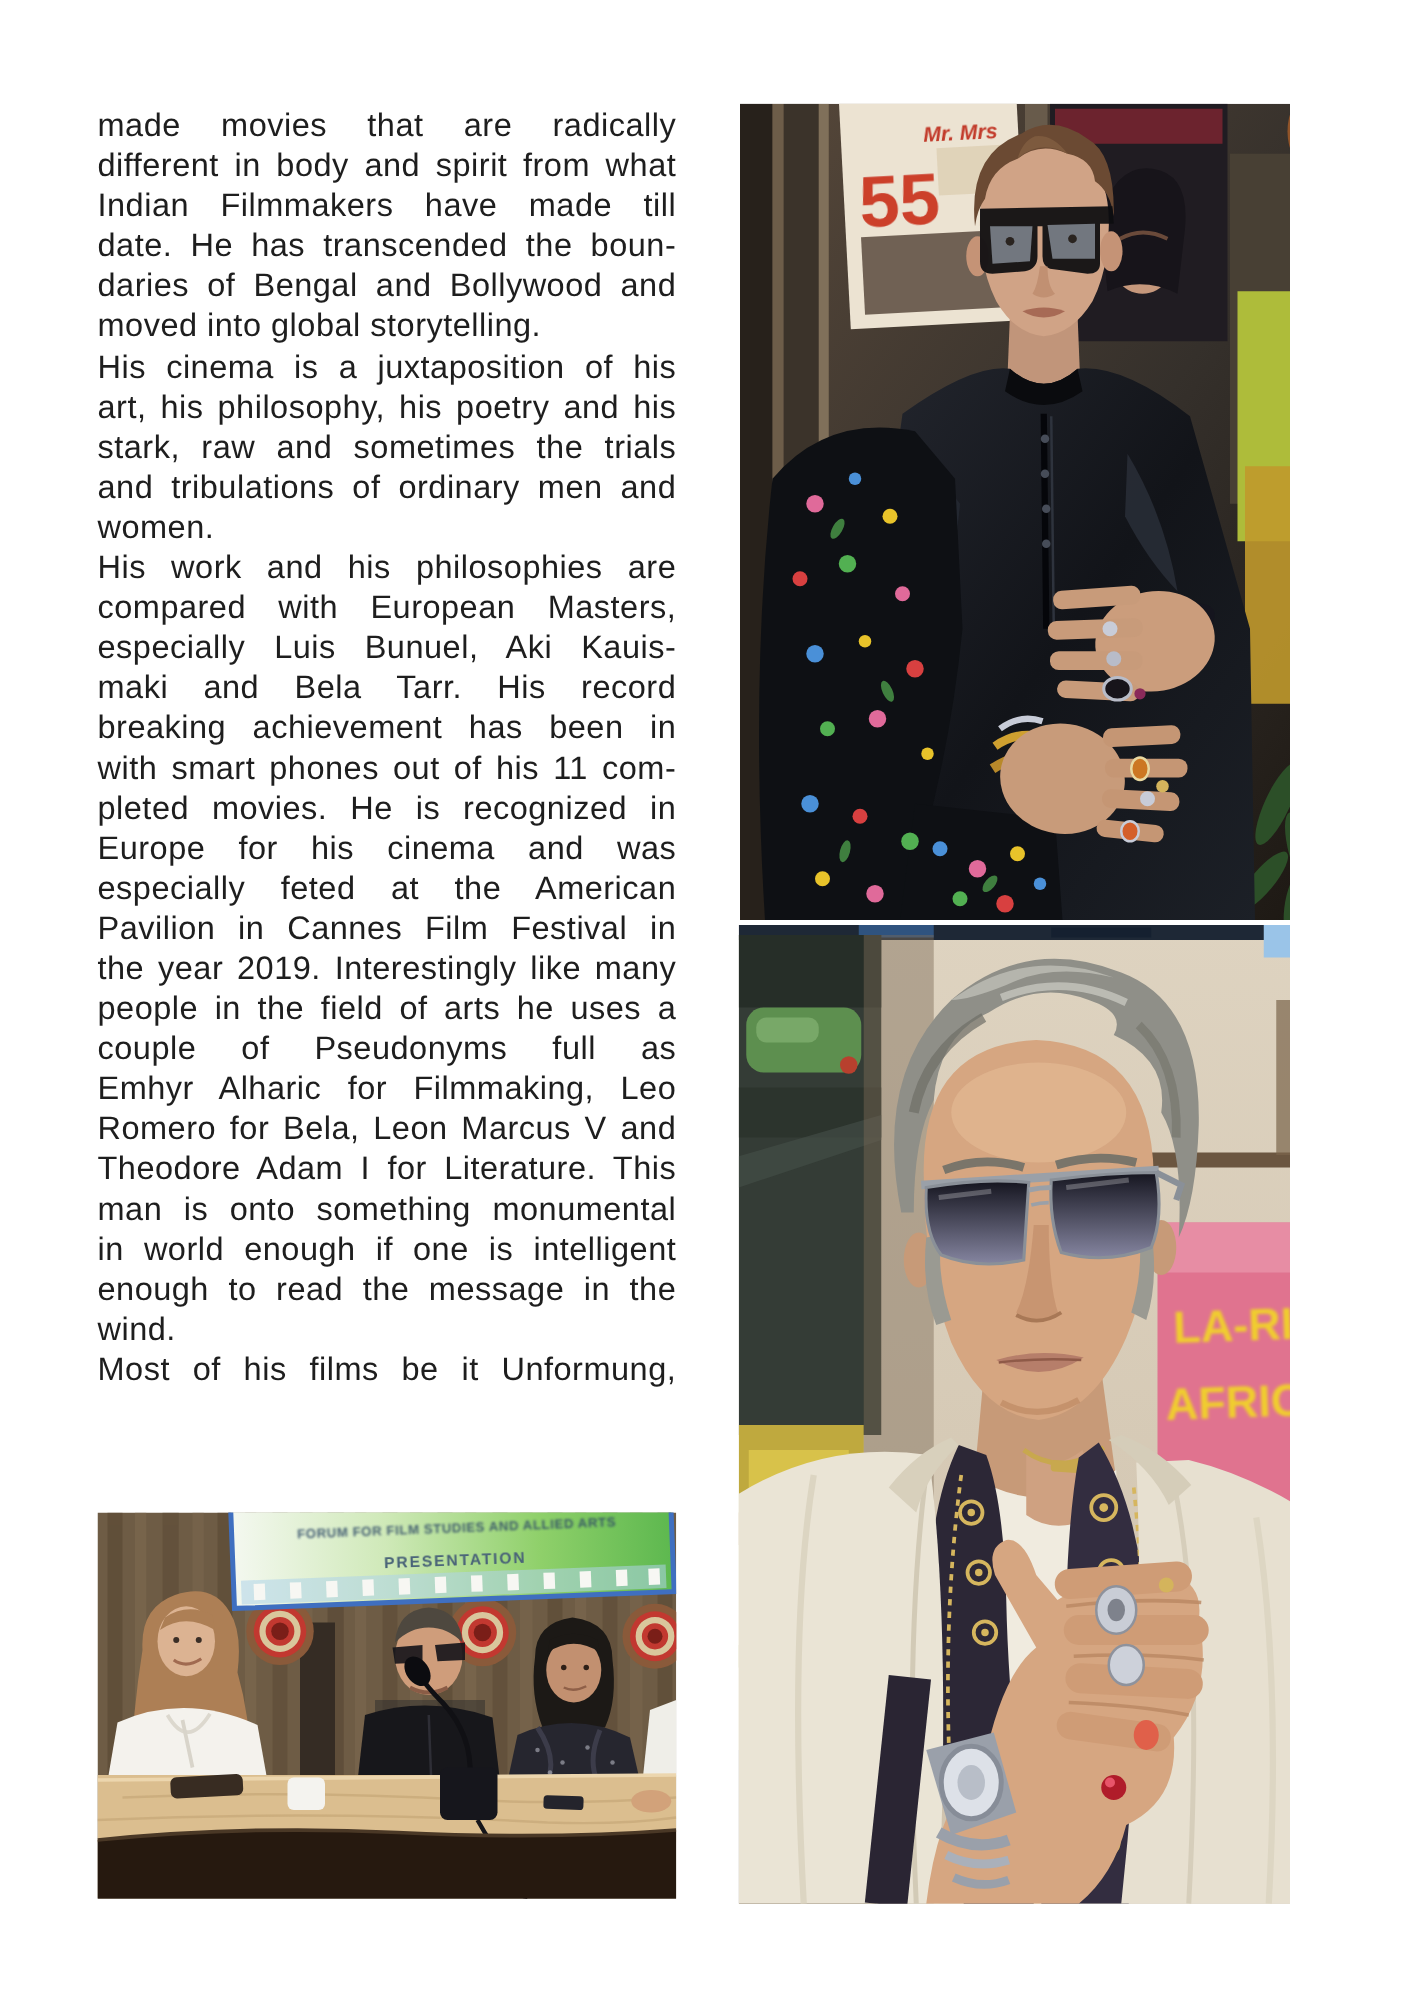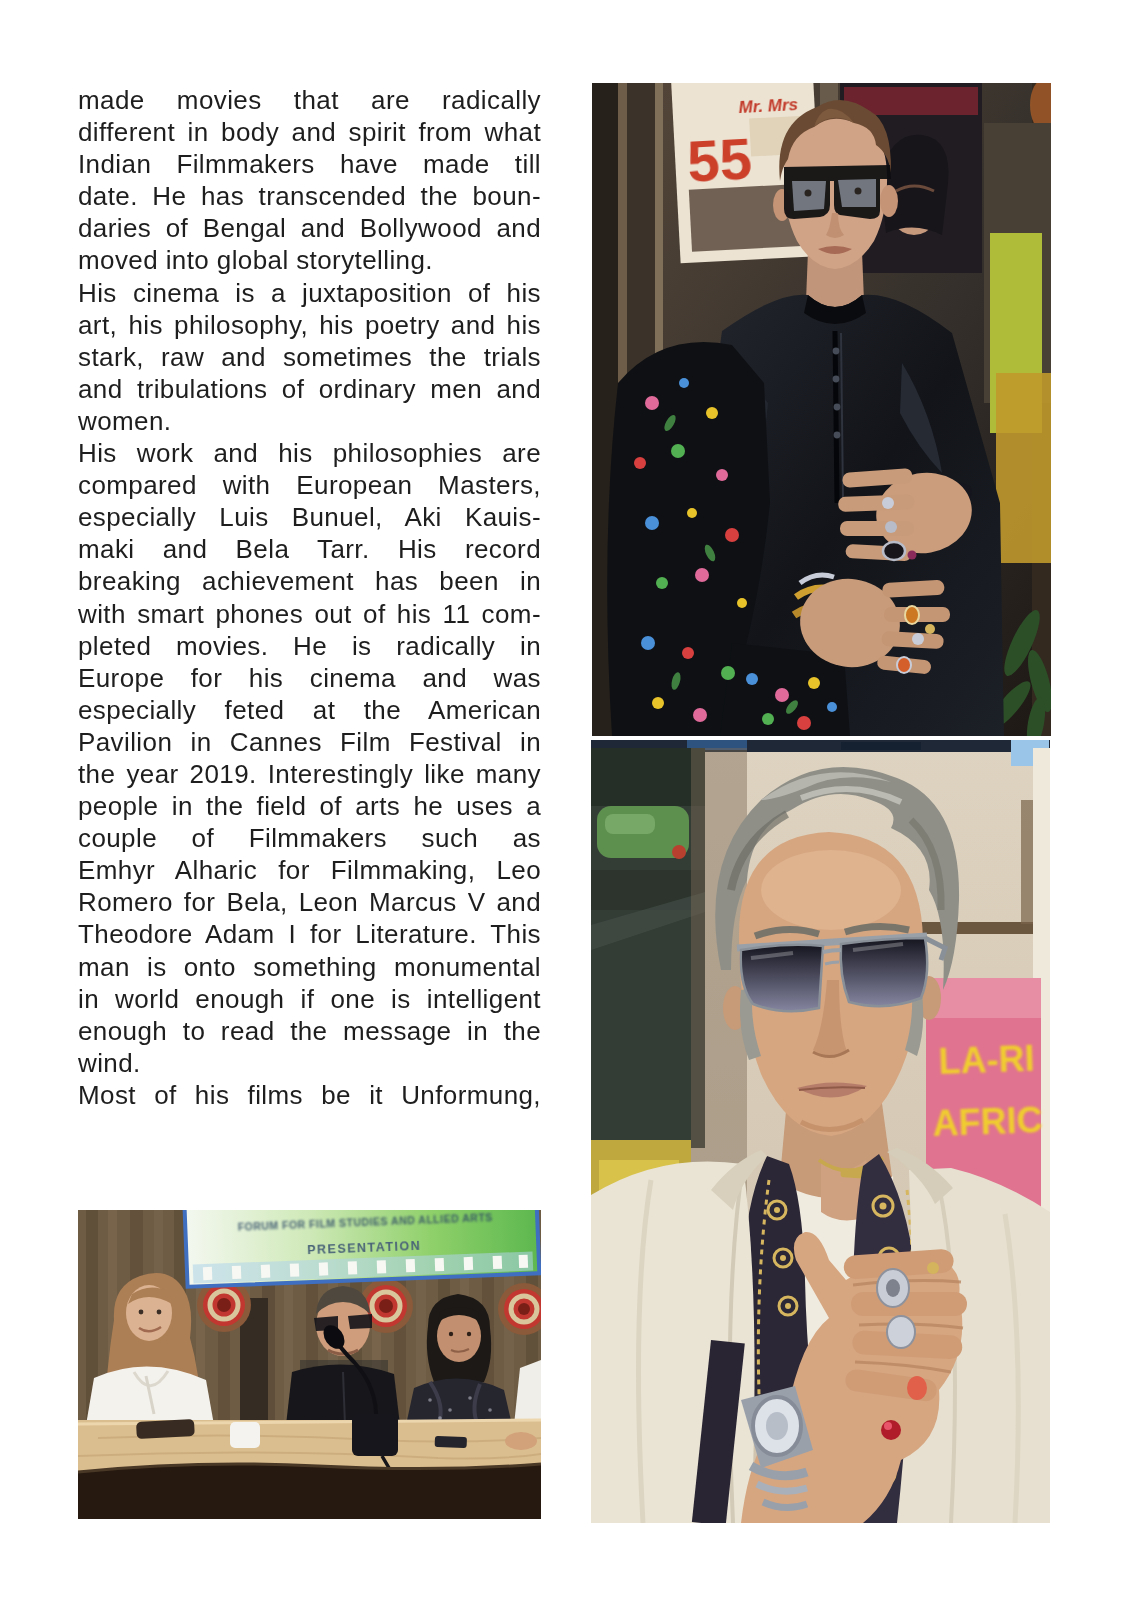--- a/index.html
+++ b/index.html
@@ -1,17 +1,17 @@
 <!DOCTYPE html>
 <html><head>
 <meta charset="utf-8">
 <style>
   html,body { margin:0; padding:0; background:#ffffff; }
   .page {
-    position:relative; width:1132px; height:1599px; background:#ffffff;
+    position:relative; width:1032px; height:1599px; background:#ffffff;
     overflow:hidden; font-family:"Liberation Sans", sans-serif;
   }
   .text-col {
     position:absolute; left:78px; top:84px; width:463px;
     color:#1e1e1e; font-size:26px; line-height:32.1px;
     letter-spacing:0.4px; font-weight:500;
   }
   .line { text-align:justify; text-align-last:justify; white-space:normal; }
   .line.para-end { text-align-last:left; }
   figure { margin:0; position:absolute; }
@@ -37,27 +37,27 @@
       <div class="line">art, his philosophy, his poetry and his</div>
       <div class="line">stark, raw and sometimes the trials</div>
       <div class="line">and tribulations of ordinary men and</div>
       <div class="line para-end">women.</div>
       <div class="line">His work and his philosophies are</div>
       <div class="line">compared with European Masters,</div>
       <div class="line">especially Luis Bunuel, Aki Kauis-</div>
       <div class="line">maki and Bela Tarr. His record</div>
       <div class="line">breaking achievement has been in</div>
       <div class="line">with smart phones out of his 11 com-</div>
-      <div class="line">pleted movies. He is radically in</div>
+      <div class="line">pleted movies. He is recognized in</div>
       <div class="line">Europe for his cinema and was</div>
       <div class="line">especially feted at the American</div>
       <div class="line">Pavilion in Cannes Film Festival in</div>
       <div class="line">the year 2019. Interestingly like many</div>
       <div class="line">people in the field of arts he uses a</div>
-      <div class="line">couple of Filmmakers such as</div>
+      <div class="line">couple of Pseudonyms full as</div>
       <div class="line">Emhyr Alharic for Filmmaking, Leo</div>
       <div class="line">Romero for Bela, Leon Marcus V and</div>
       <div class="line">Theodore Adam I for Literature. This</div>
       <div class="line">man is onto something monumental</div>
       <div class="line">in world enough if one is intelligent</div>
       <div class="line">enough to read the message in the</div>
       <div class="line para-end">wind.</div>
       <div class="line">Most of his films be it Unformung,</div>
     </div>
 

